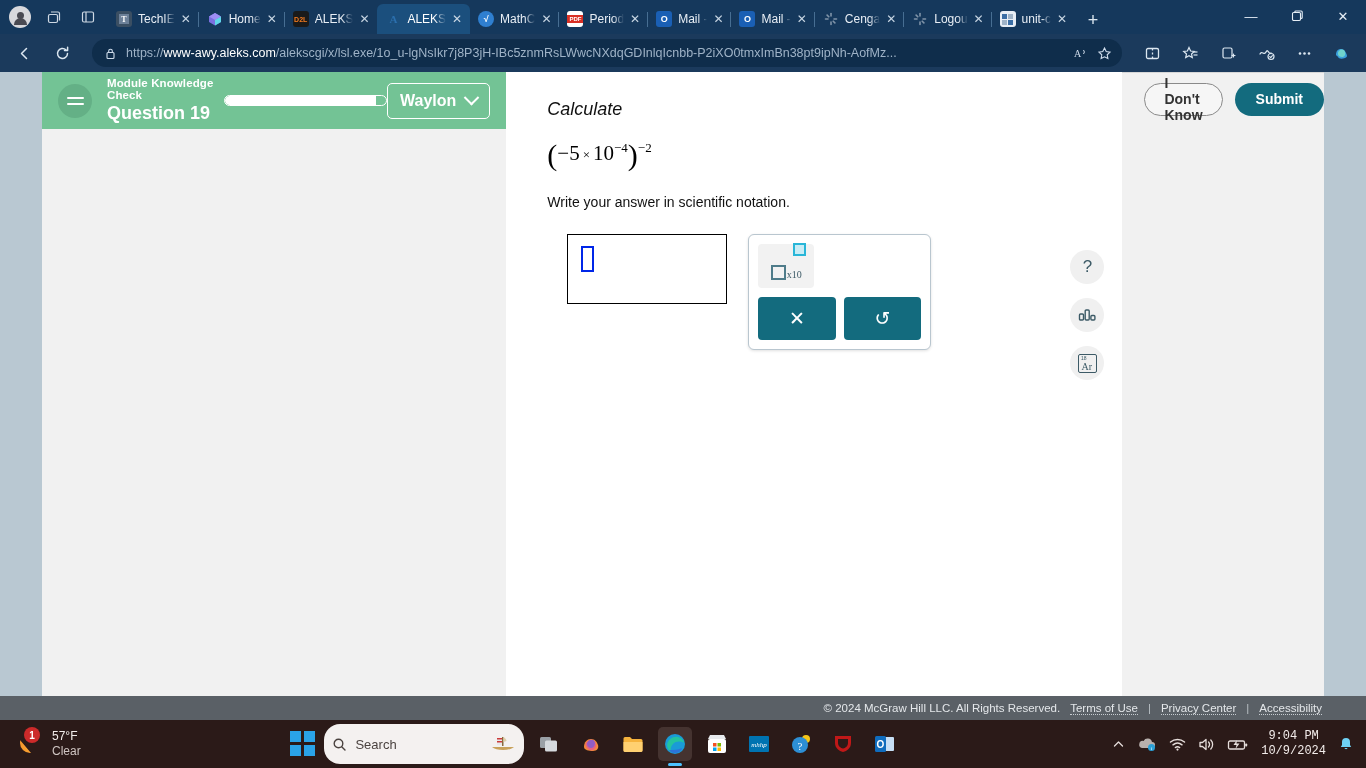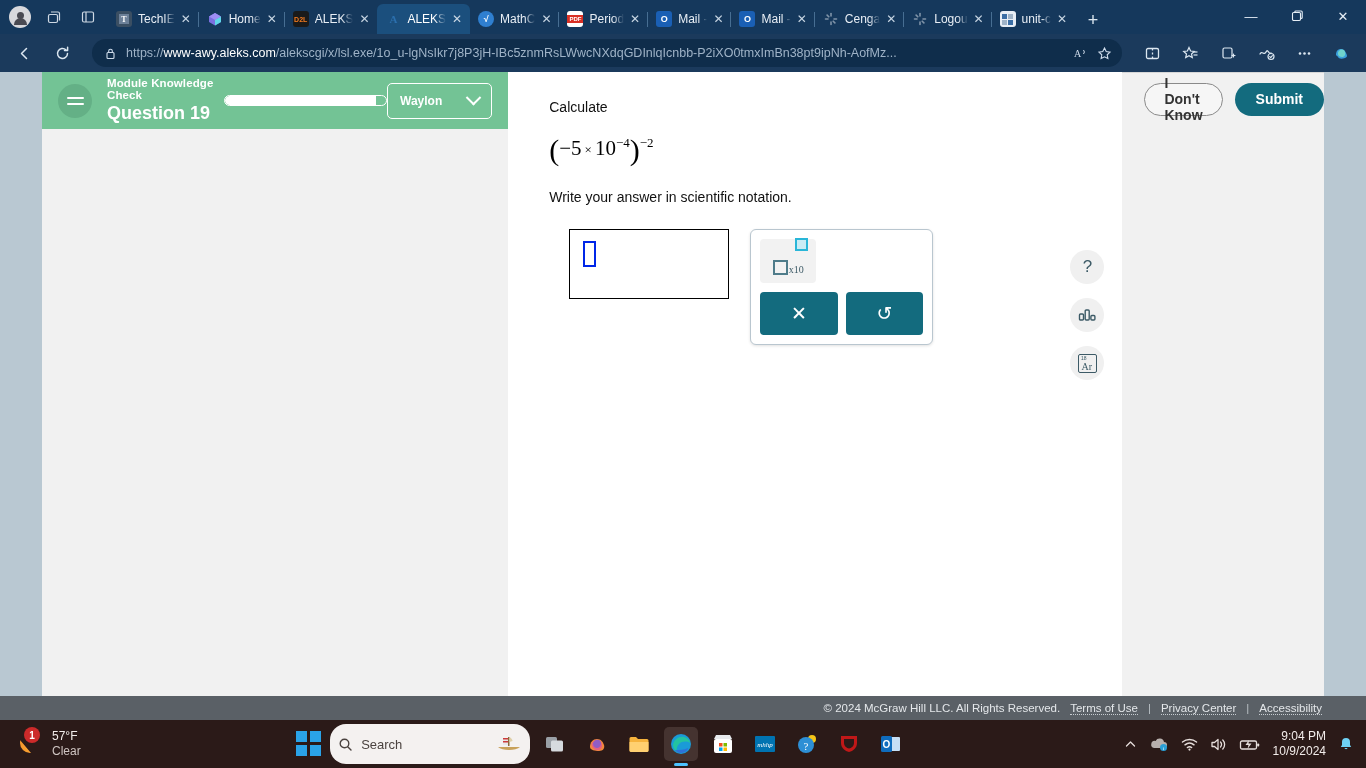--- a/index.html
+++ b/index.html
@@ -101,28 +101,28 @@
   .htitles { margin-left: 15px; color: #fff; }
   .htitles .sub { font-size: 11.5px; font-weight: bold; letter-spacing: .1px; }
   .htitles .main { font-size: 18px; font-weight: bold; margin-top: 2px; }
   .progress-wrap {
     width: 202px; height: 11px; border: 1.5px solid #fff; border-radius: 6px;
     margin-left: auto; overflow: hidden; background: transparent;
   }
   .progress-fill { height: 100%; background: #fff; border-radius: 5px 0 0 5px; }
   .user-btn {
     margin-left: auto; border: 1.5px solid #fff; border-radius: 5px; color: #fff;
-    height: 36px; padding: 0 12px; display: flex; align-items: center; gap: 26px;
-    font-size: 12px; font-weight: bold;
+    height: 36px; padding: 0 12px; display: flex; align-items: center; gap: 10px;
+    font-size: 16px; font-weight: bold;
   }
   .chev { width: 11px; height: 11px; border-right: 2.5px solid #fff; border-bottom: 2.5px solid #fff;
           transform: rotate(45deg) translate(-2px,-2px); }
 
   .aleks-body { flex: 1; background: #fff; position: relative; overflow: hidden; }
-  .qtext { font-size: 14px; color: #111; margin: 27px 0 0 41px; }
+  .qtext { font-size: 18px; color: #111; margin: 27px 0 0 41px; font-style: italic; }
   .expr {
     margin: 18px 0 0 41px; font-family: "Liberation Serif", serif;
     font-size: 21px; color: #000; position: relative; height: 44px;
   }
   .expr .inner { position: absolute; left: 0; top: 0; white-space: nowrap; }
   .expr .paren { font-size: 30px; vertical-align: -5px; font-family: "Liberation Serif", serif; }
   .expr sup { font-size: 13px; vertical-align: super; }
   .expr .times { font-size: 13px; padding: 0 3px; vertical-align: 1px; }
   .instr { font-size: 14px; color: #111; margin: 12px 0 0 41px; }
 
@@ -220,21 +220,21 @@
   .tb-icon {
     width: 34px; height: 34px; border-radius: 5px; display: flex;
     align-items: center; justify-content: center; position: relative;
   }
   .tb-icon.active { background: #453330; }
   .tb-icon.active::after {
     content: ''; position: absolute; bottom: -5px; left: 50%; transform: translateX(-50%);
     width: 14px; height: 3px; border-radius: 2px; background: #4cc2ff;
   }
   .tray { display: flex; align-items: center; gap: 12px; margin-right: 12px; color: #e6dedb; font-size: 12px; }
-  .clock { text-align: right; line-height: 15px; font-size: 12px; color: #f2ecea; }
+  .clock { text-align: center; line-height: 15px; font-size: 12px; color: #f2ecea; font-family: Liberation Mono, monospace; }
   svg { display: block; }
 </style>
 </head>
 <body>
 
 <div class="browser">
 
   <div class="tabstrip">
     <div class="winctl-left">
       <div class="wbtn">

